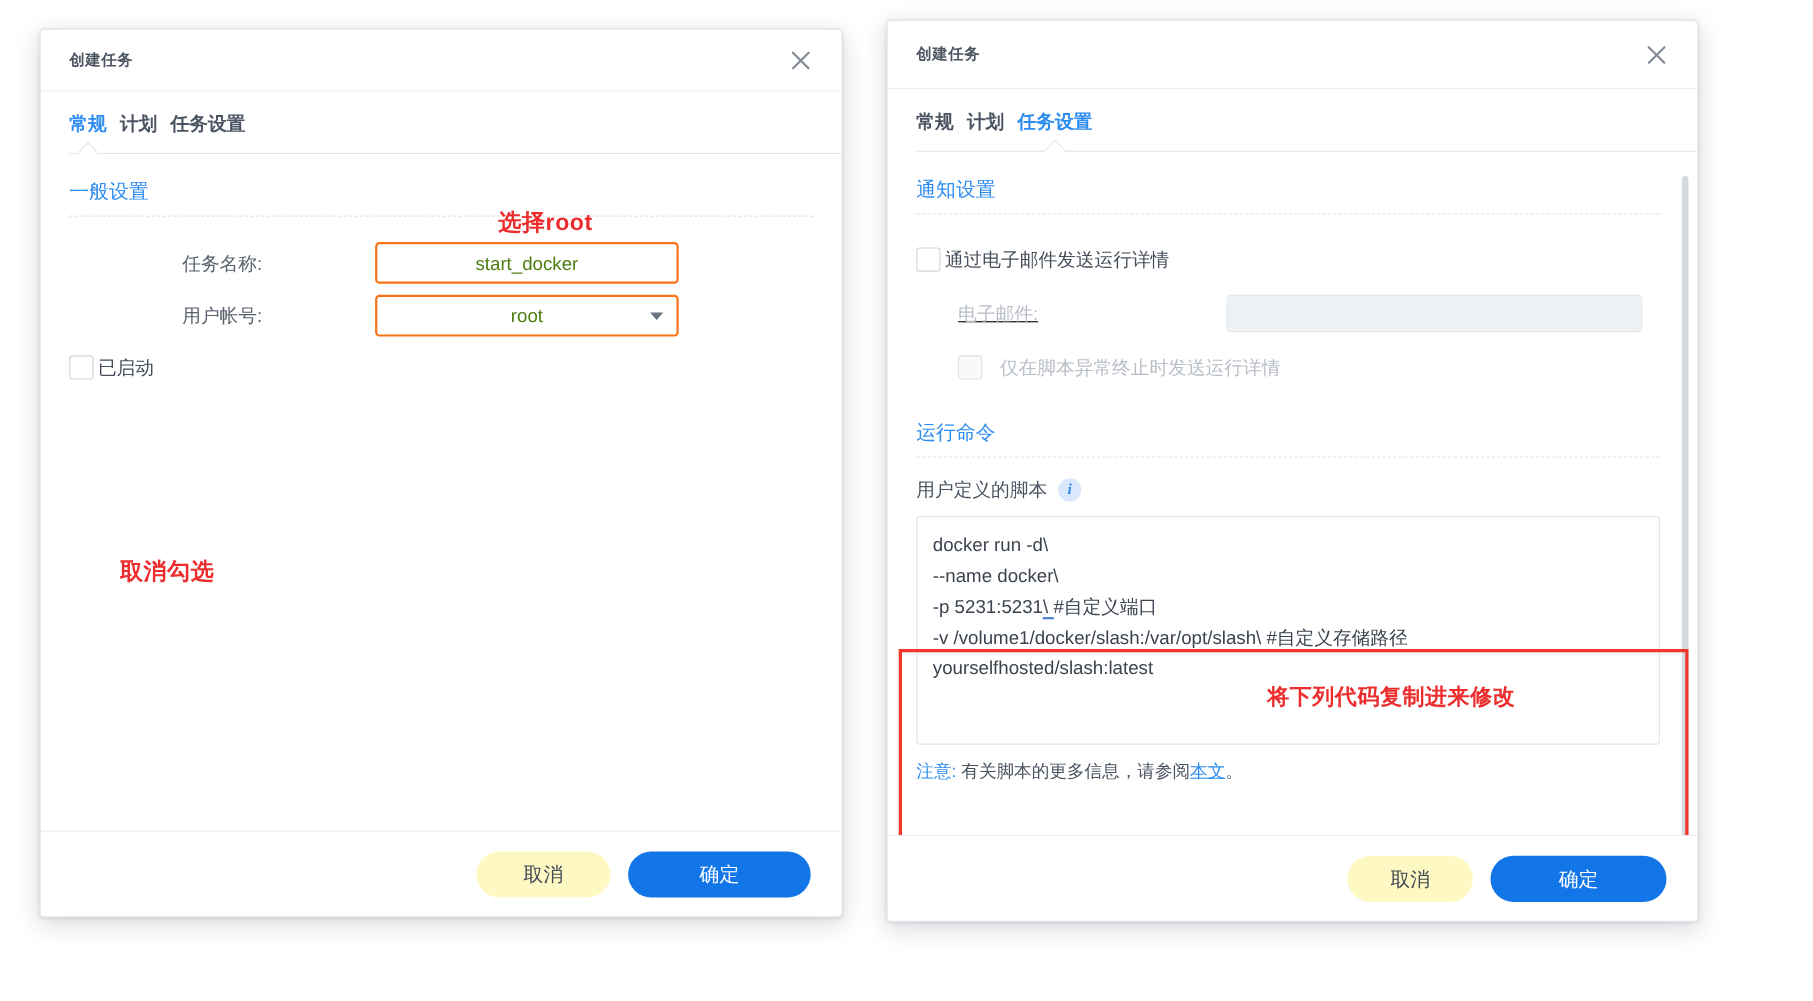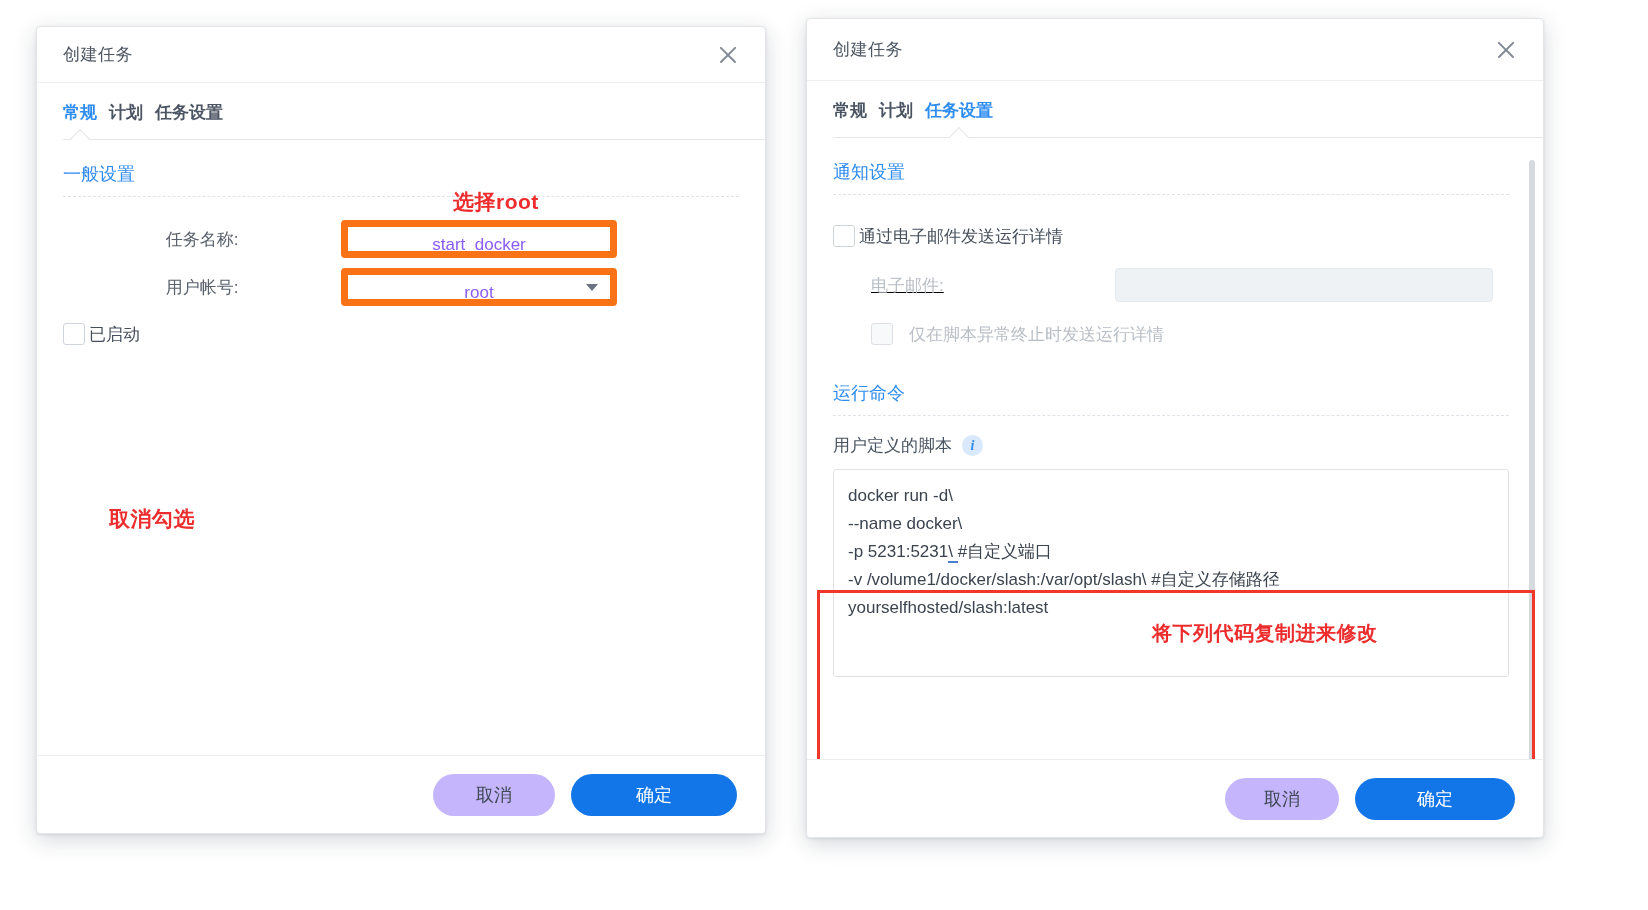--- a/index.html
+++ b/index.html
@@ -49,23 +49,24 @@
     height: 56px;
     flex: 0 0 56px;
     border-bottom: 1px solid #eceef0;
     display: flex;
     align-items: center;
     padding: 0 22px 0 26px;
     box-sizing: border-box;
   }
   .dialog-right .titlebar { height: 62px; flex-basis: 62px; }
   .title-text {
-    font-size: 17px;
+    font-size: 14px;
     color: #4c5561;
     letter-spacing: 0.5px;
+    font-weight: bold;
   }
   .spacer { flex: 1 1 auto; }
   .close-btn {
     width: 30px;
     height: 30px;
     position: relative;
     cursor: pointer;
     opacity: .75;
   }
   .close-btn::before, .close-btn::after {
@@ -155,25 +156,25 @@
     text-align: center;
   }
   .form-label {
     width: 278px;
     font-size: 17px;
     color: #59616d;
   }
   .text-input {
     width: 276px;
     height: 38px;
-    border: 7px solid #f97316;
+    border: 2px solid #f97316;
     border-radius: 4px;
     background: #fff;
     font-size: 17px;
-    color: #8b5cf6;
+    color: #4d7c0f;
     padding: 0 15px;
     box-sizing: border-box;
     line-height: 36px;
     white-space: nowrap;
     overflow: hidden;
     cursor: text;
   }
   .select-input {
     position: relative;
   }
@@ -234,21 +235,21 @@
     min-width: 114px;
     border-radius: 21px;
     font-size: 18px;
     display: flex;
     align-items: center;
     justify-content: center;
     cursor: pointer;
     box-sizing: border-box;
     border: none;
   }
-  .btn-cancel { background: #c4b5fd; color: #3f4854; }
+  .btn-cancel { background: #fef9c3; color: #3f4854; }
   .btn-ok { background: #1376e8; color: #ffffff; min-width: 160px; }
   .dialog-left .btn-cancel { min-width: 122px; }
   .dialog-left .btn-ok { min-width: 166px; }
 
   
   .email-row {
     display: flex;
     align-items: center;
     height: 52px;
     padding-left: 38px;
@@ -462,20 +463,23 @@
 
         <div class="script-area">
           <div class="code-line">docker run -d\</div>
           <div class="code-line">--name docker\</div>
           <div class="code-line">-p 5231:5231<span class="uline">\  </span>#自定义端口</div>
           <div class="code-line">-v /volume1/docker/slash:/var/opt/slash\  #自定义存储路径</div>
           <div class="code-line">yourselfhosted/slash:latest</div>
           <div class="annot" style="left: 318px; top: 150px; font-size:20px;">将下列代码复制进来修改</div>
         </div>
 
+        <div class="note-row">
+          <span class="note-key">注意:</span><span> 有关脚本的更多信息，请参阅</span><span class="note-link">本文</span><span>。</span>
+        </div>
 
         <div class="redbox"></div>
       </div>
 
       <div class="scrollbar-track">
         <div class="scrollbar-thumb"></div>
       </div>
     </div>
 
     <div class="footer">

